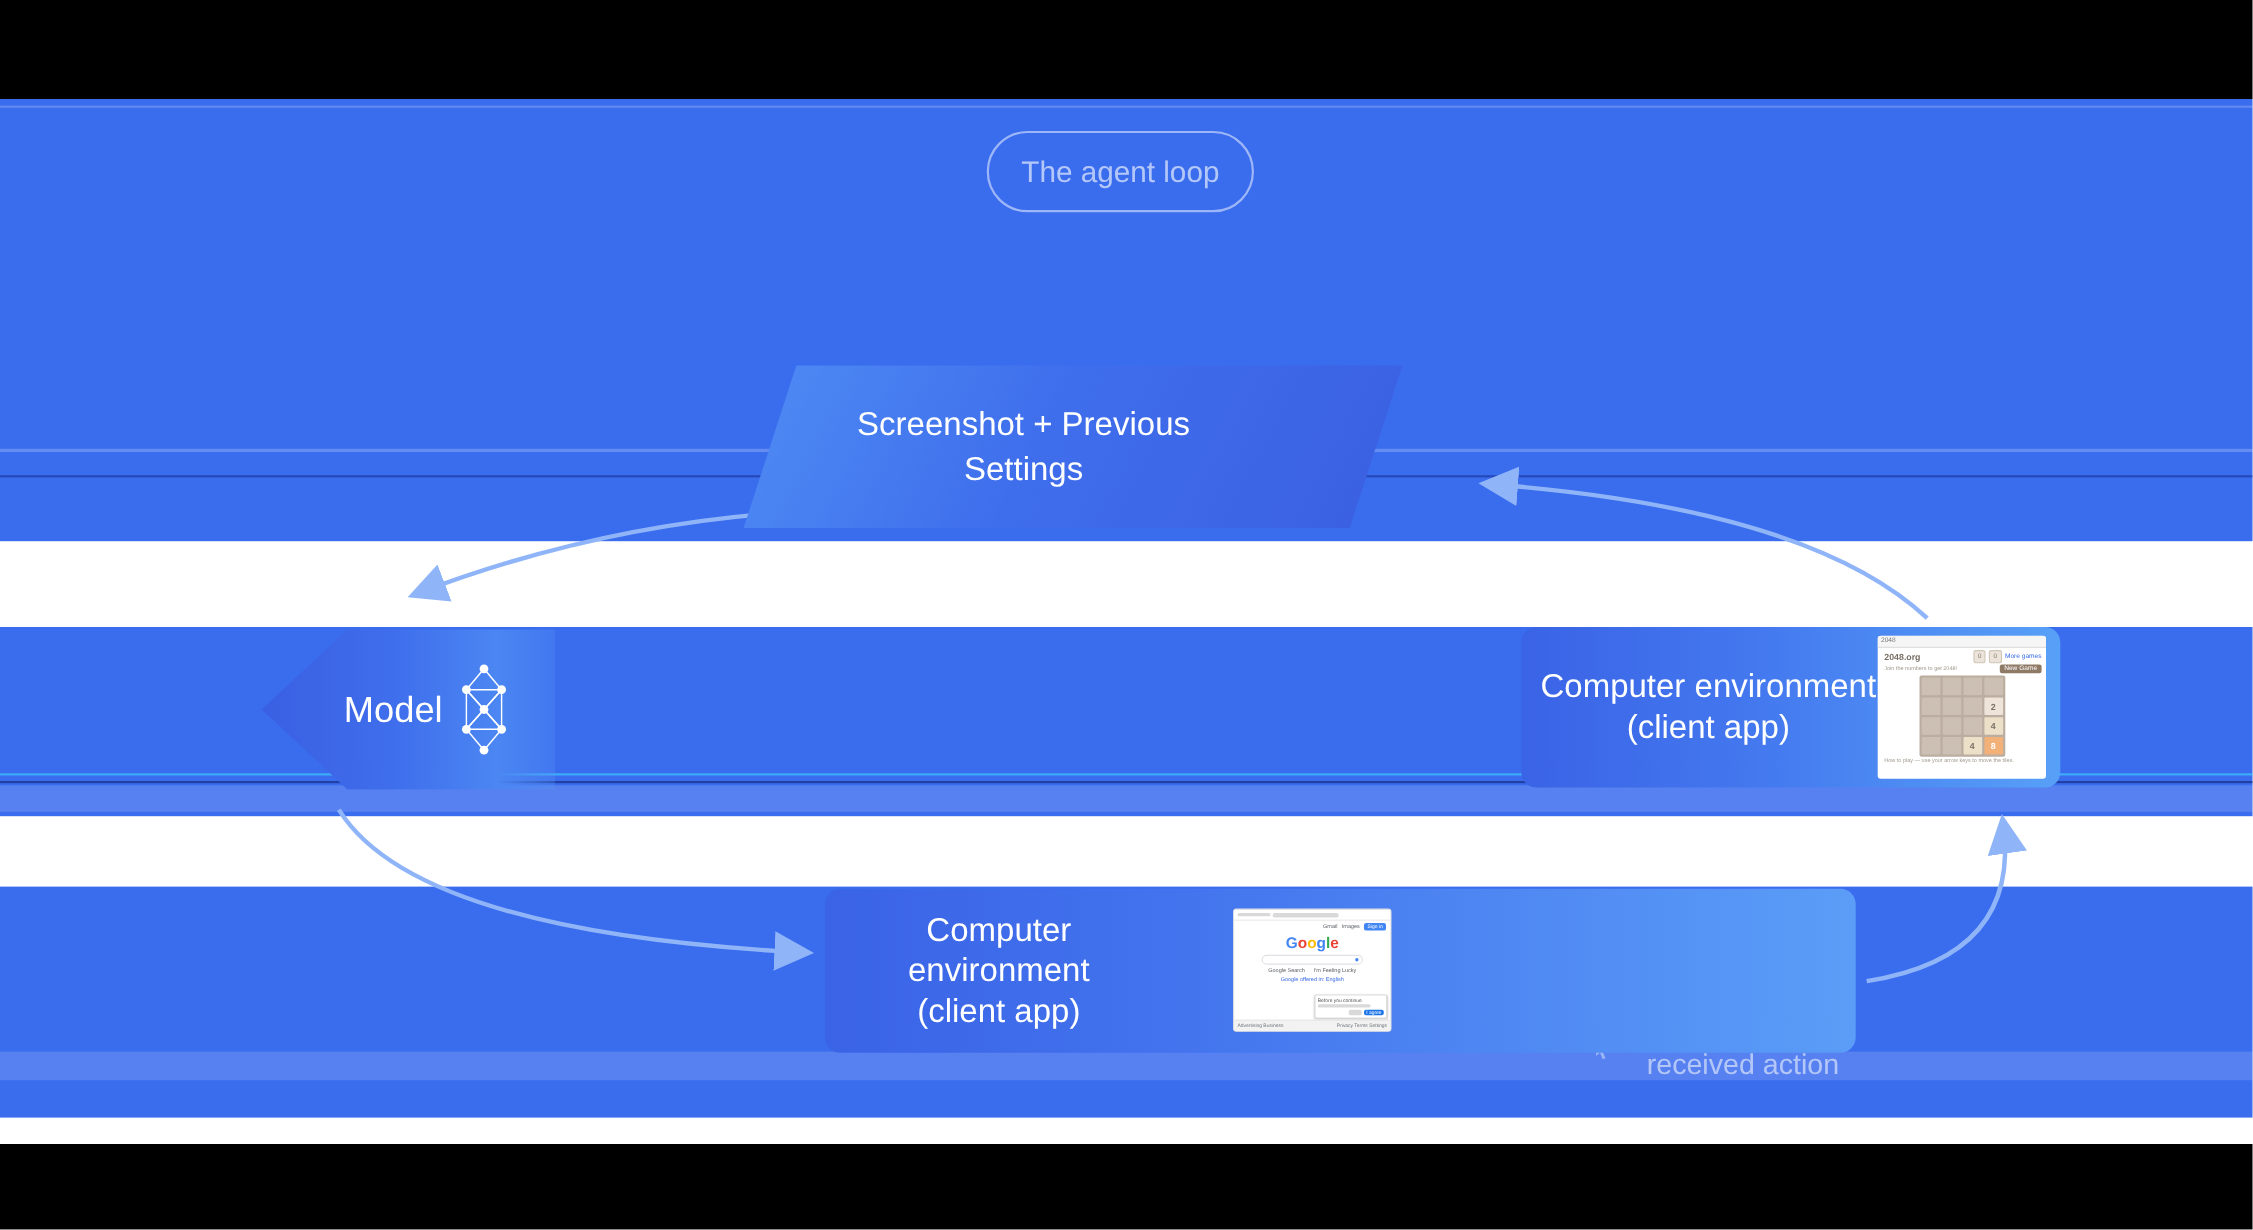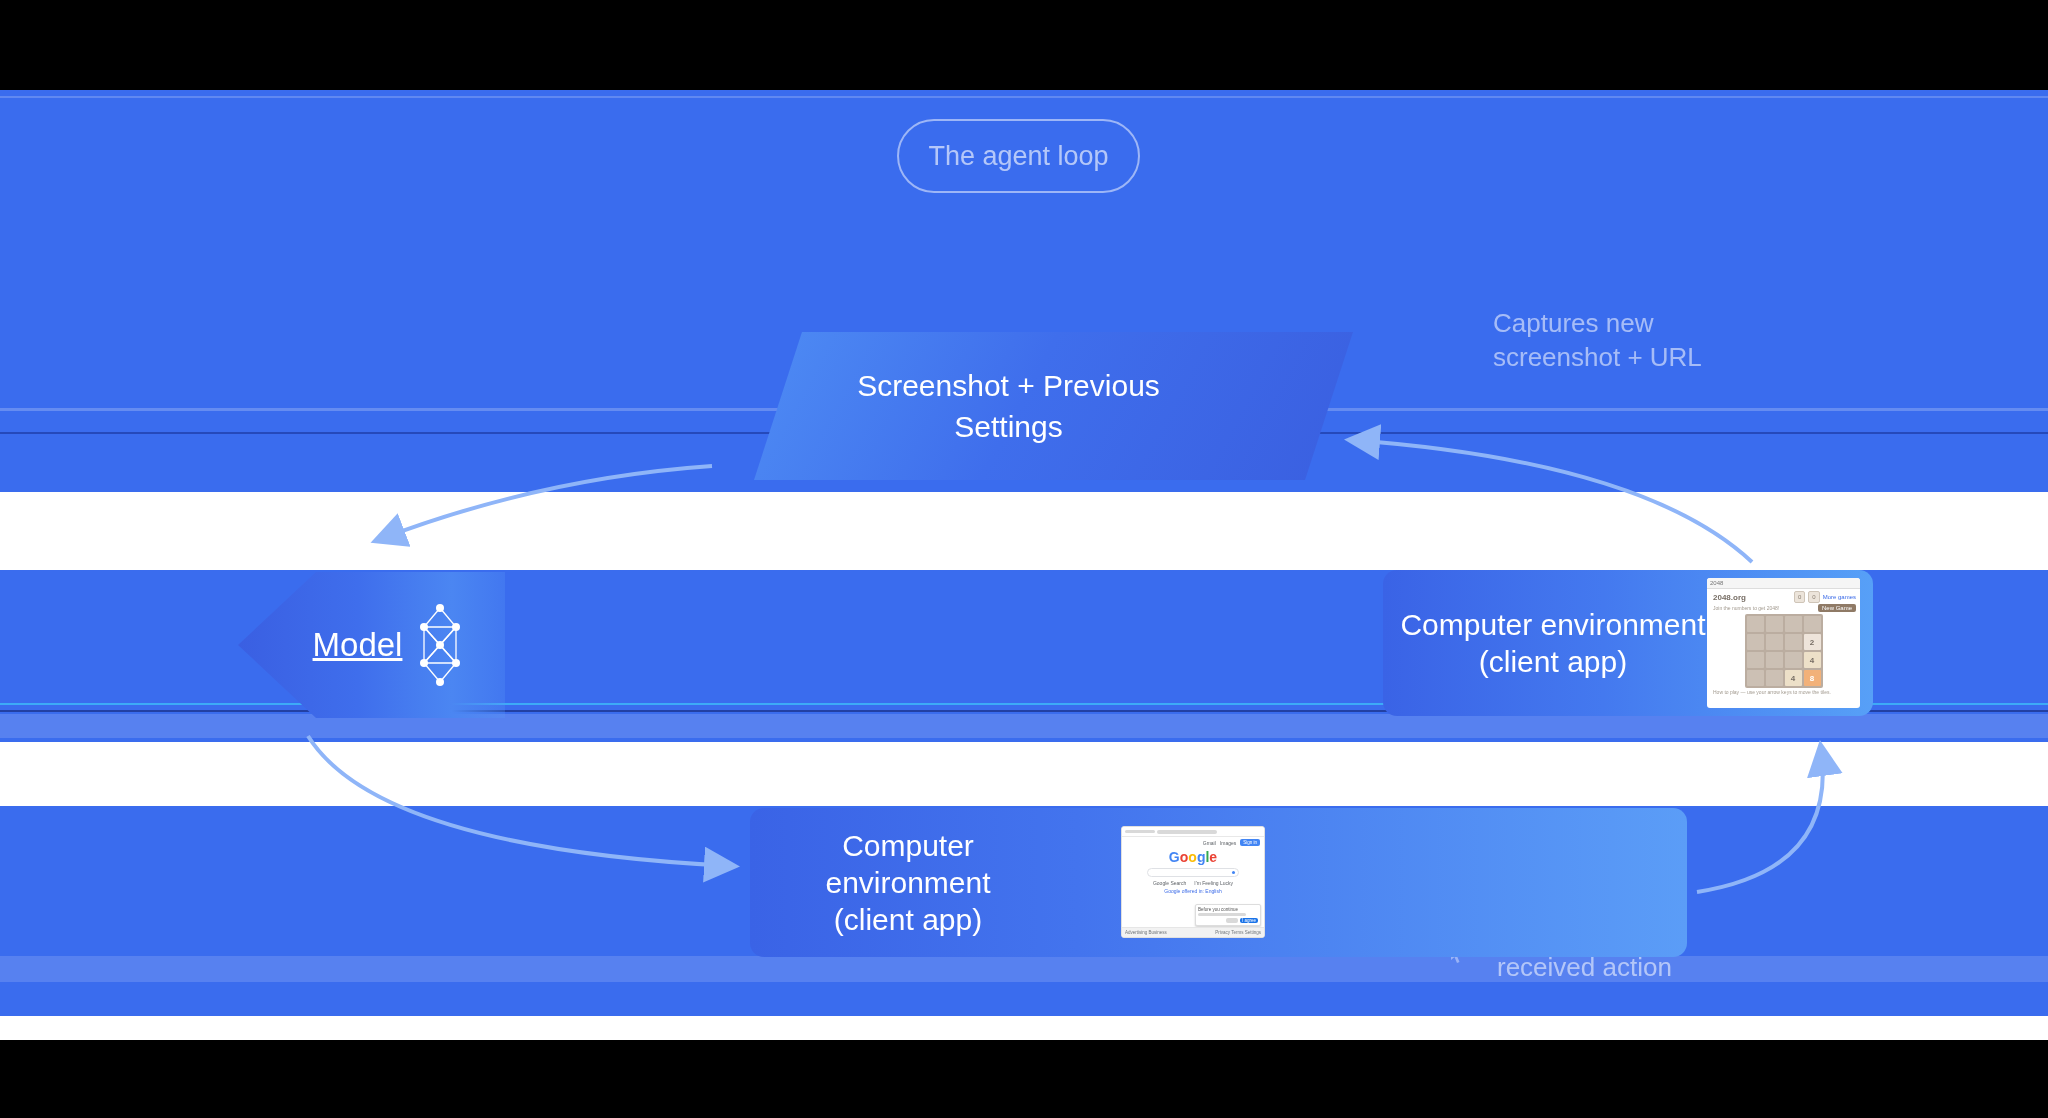--- a/index.html
+++ b/index.html
@@ -9,31 +9,31 @@
   .band{position:absolute;left:0;width:2048px;z-index:0;}
   .black{background:#000;}
   .blue{background:#3a6cee;}
   .streak{position:absolute;left:0;width:2048px;z-index:1;}
   
   .pill{position:absolute;left:897px;top:119px;width:243px;height:74px;border-radius:38px;
         border:2px solid rgba(255,255,255,.5);box-sizing:border-box;z-index:3;
         display:flex;align-items:center;justify-content:center;
         color:rgba(255,255,255,.62);font-size:27px;}
   
-  .para{position:absolute;left:754px;top:332px;width:599px;height:148px;z-index:3;
+  .para{position:absolute;left:676px;top:332px;width:599px;height:148px;z-index:3;
         clip-path:polygon(48px 0, 599px 0, 551px 148px, 0 148px);
         background:linear-gradient(118deg,#4e8cf4 0%,#3f6eec 45%,#3a5fe0 100%);}
   .para-text{position:absolute;left:60px;right:150px;top:0;bottom:0;display:flex;flex-direction:column;
         align-items:center;justify-content:center;color:#fff;font-size:30px;line-height:41px;text-align:center;}
   
   .model{position:absolute;left:238px;top:572px;width:267px;height:146px;z-index:3;
         clip-path:polygon(0 50%, 78px 0, 267px 0, 267px 100%, 78px 100%);
         background:linear-gradient(90deg,#3a5fe2 0%,#3f6eec 45%,#4b86f2 80%,rgba(90,154,246,.25) 100%);
         display:flex;align-items:center;justify-content:center;gap:14px;}
-  .model-label{color:#fff;font-size:33px;padding-left:34px;text-decoration:underline;}
+  .model-label{color:#fff;font-size:33px;padding-left:34px;}
   
   .env{position:absolute;border-radius:14px;z-index:3;}
   .env-right{left:1383px;top:570px;width:490px;height:146px;
         background:linear-gradient(90deg,#3a63e6 0%,#4479ef 45%,#57a0f7 100%);}
   .env-bottom{left:750px;top:808px;width:937px;height:149px;
         background:linear-gradient(90deg,#3a63e6 0%,#4374ee 35%,#5b9df7 100%);}
   .env-text{position:absolute;top:0;bottom:0;display:flex;flex-direction:column;align-items:center;
         justify-content:center;color:#fff;font-size:30px;line-height:37px;text-align:center;}
   
   .ghost{position:absolute;z-index:2;color:rgba(255,255,255,.55);font-size:26px;line-height:34px;font-weight:500;}
@@ -114,24 +114,20 @@
     <path d="M 712 466 Q 540 478 378 540" stroke="#8fb5f8" stroke-width="4" fill="none" marker-end="url(#ah)"></path>
     <path d="M 308 736 Q 378 848 732 866" stroke="#8fb5f8" stroke-width="4" fill="none" marker-end="url(#ah)"></path>
     <path d="M 1697 892 Q 1838 870 1821 748" stroke="#8fb5f8" stroke-width="4" fill="none" marker-end="url(#ah)"></path>
     <path d="M 1752 562 Q 1645 462 1352 440" stroke="#8fb5f8" stroke-width="4" fill="none" marker-end="url(#ah)"></path>
   </svg>
 
   <div class="pill">
     <span>The agent loop</span>
   </div>
 
-  <div class="ghost" style="left:1493px;top:306px;">
-    <div>Captures new</div>
-    <div>screenshot + URL</div>
-  </div>
   <div class="ghost" style="left:1497px;top:916px;">
     <div>Executes the</div>
     <div>received action</div>
   </div>
   <svg class="cursor-ghost" width="16" height="18" viewBox="0 0 16 18">
     <path d="M2 1 L2 14 L5.5 11 L8 17 L10.5 16 L8 10 L13 10 Z" fill="rgba(255,255,255,.8)"></path>
   </svg>
 
   <div class="para">
     <div class="para-text">

